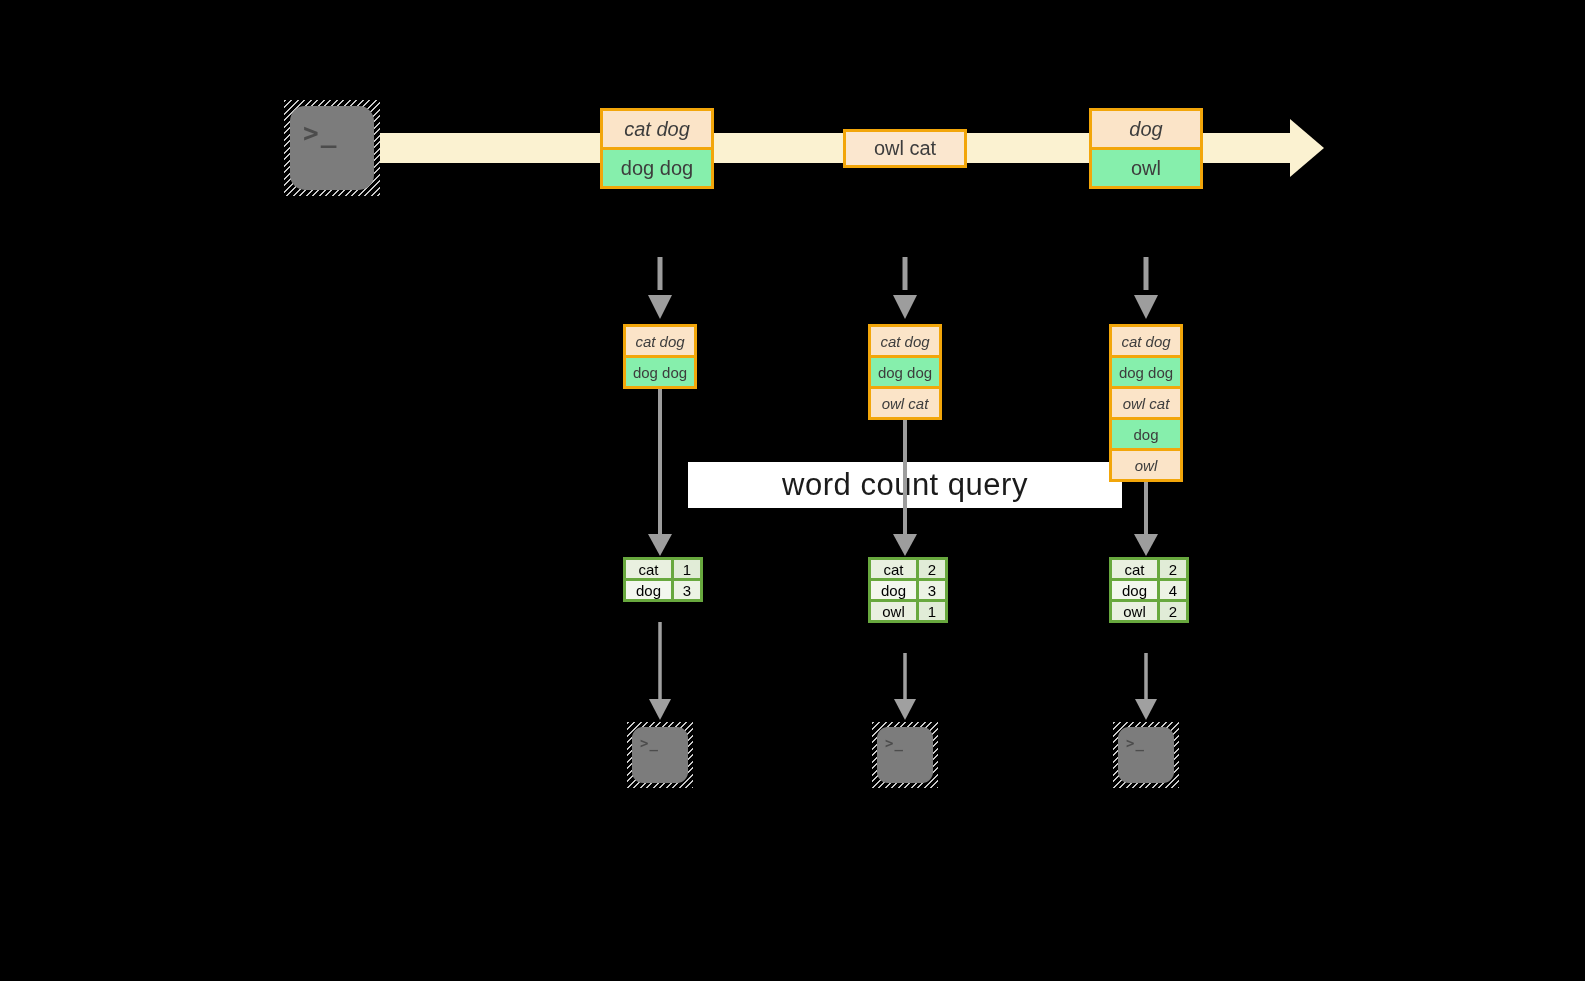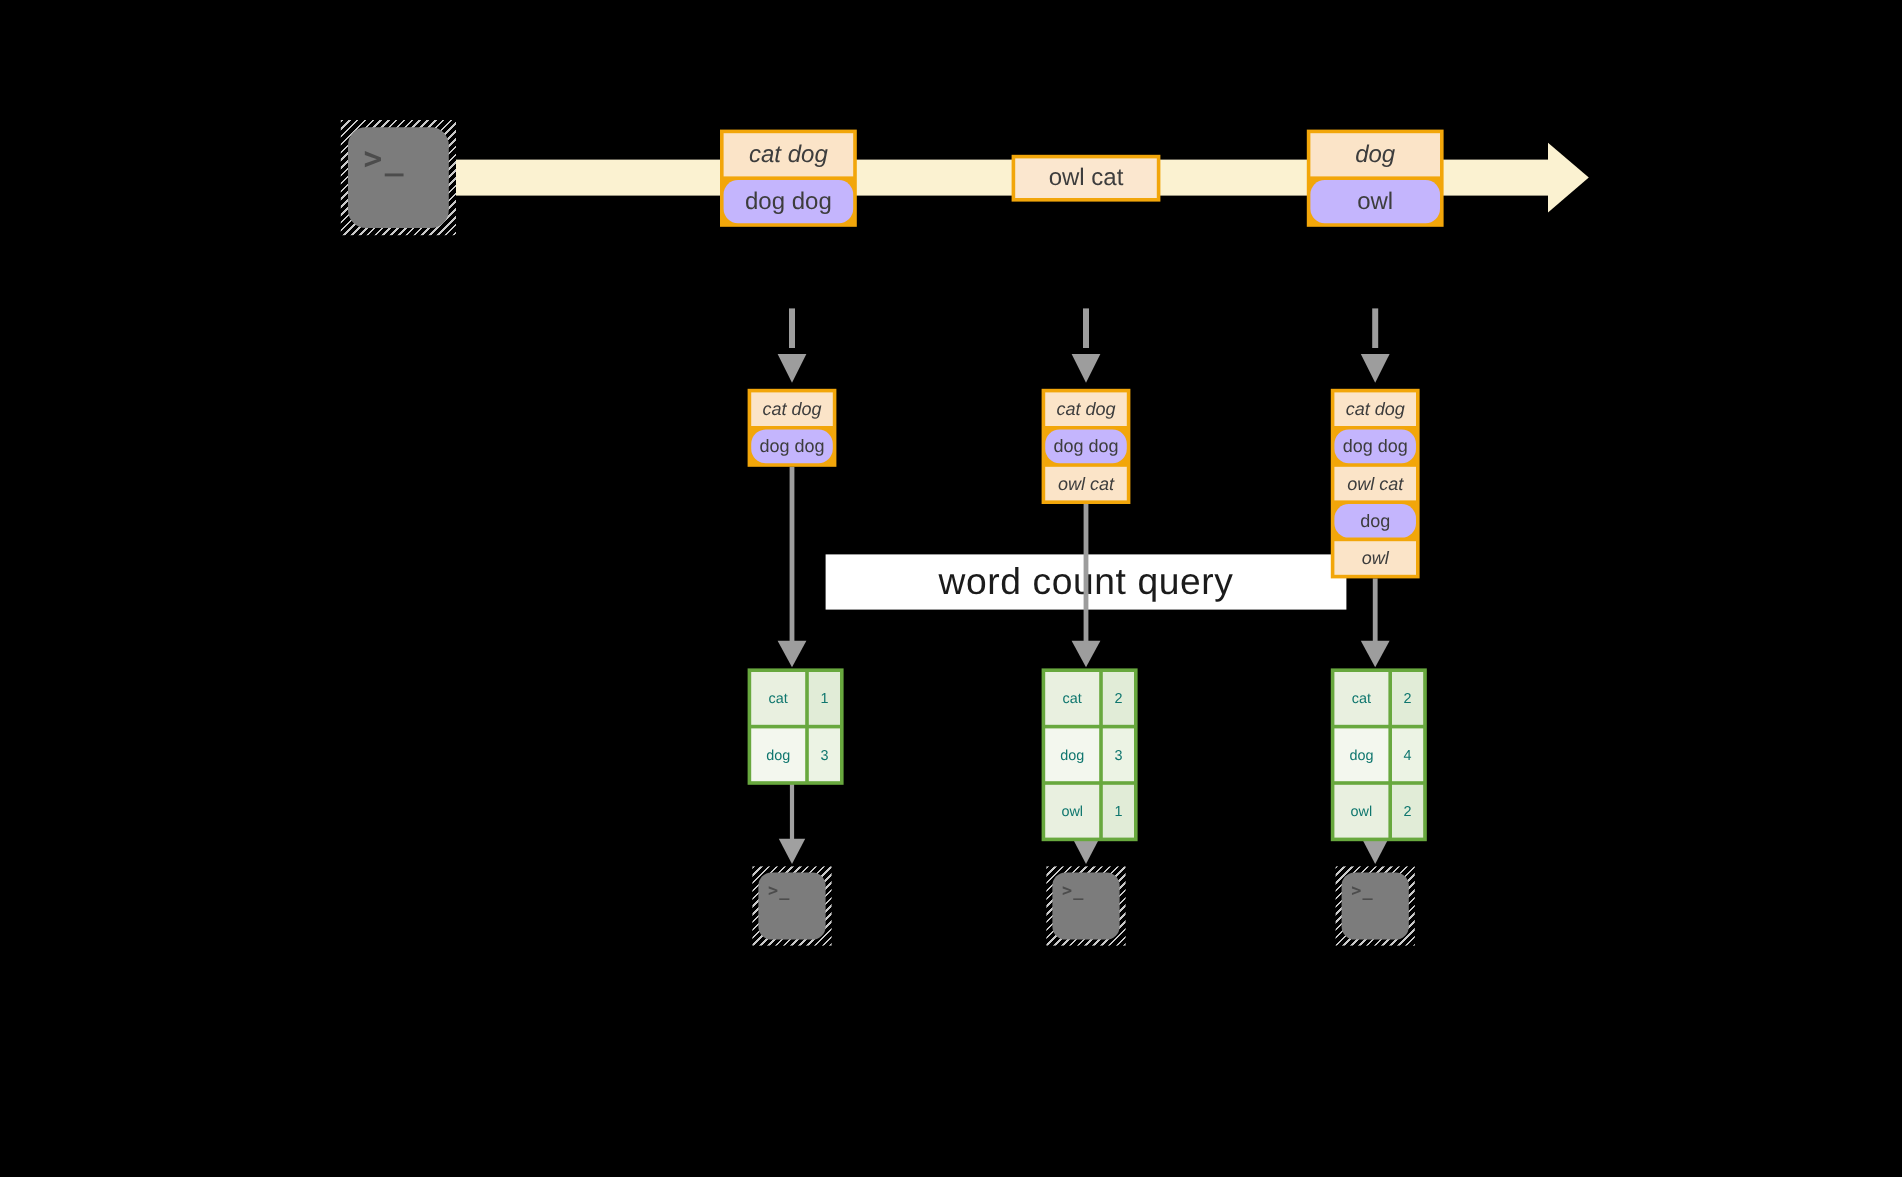--- a/index.html
+++ b/index.html
@@ -21,25 +21,25 @@
   .glyph{font-family:"DejaVu Sans Mono","Liberation Mono",monospace;font-weight:bold;color:#4c4c4c;display:block;}
   .term-src .glyph{font-size:26px;padding:12px 0 0 13px;letter-spacing:2px;}
   .term-sm  .glyph{font-size:14px;padding:8px 0 0 8px;letter-spacing:1px;}
   
   .obox{display:flex;flex-direction:column;gap:3px;padding:3px;background:#f2a60a;}
   .obox .cell{display:flex;align-items:center;justify-content:center;color:#3d3d3d;}
   .sbox .cell{width:108px;height:36px;font-size:20px;}
   .sbox2 .cell{width:118px;height:33px;font-size:20px;}
   .stack .cell{width:68px;height:28px;font-size:15px;}
   .peach{background:#fbe4c8;font-style:italic;}
-  .cream{background:#c4b5fd;border-radius:12px;}
+  .cream{background:#86efac;}
   .peach2{background:#fbe7cf;}
   
   .gtable{display:grid;grid-template-columns:45px 26px;gap:3px;padding:3px;background:#68a83e;}
-  .gtable .gc{height:44px;display:flex;align-items:center;justify-content:center;font-size:12px;color:#0f766e;}
+  .gtable .gc{height:18px;display:flex;align-items:center;justify-content:center;font-size:15px;color:#000000;}
   .gl-a{background:#e9f0e0;} .gv-a{background:#e1ecd7;}
   .gl-b{background:#f3f7ee;} .gv-b{background:#ecf3e4;}
 </style>
 </head>
 <body>
 
 <div class="canvas">
 
   <div class="wcq-band">
     <span>word count query</span>

